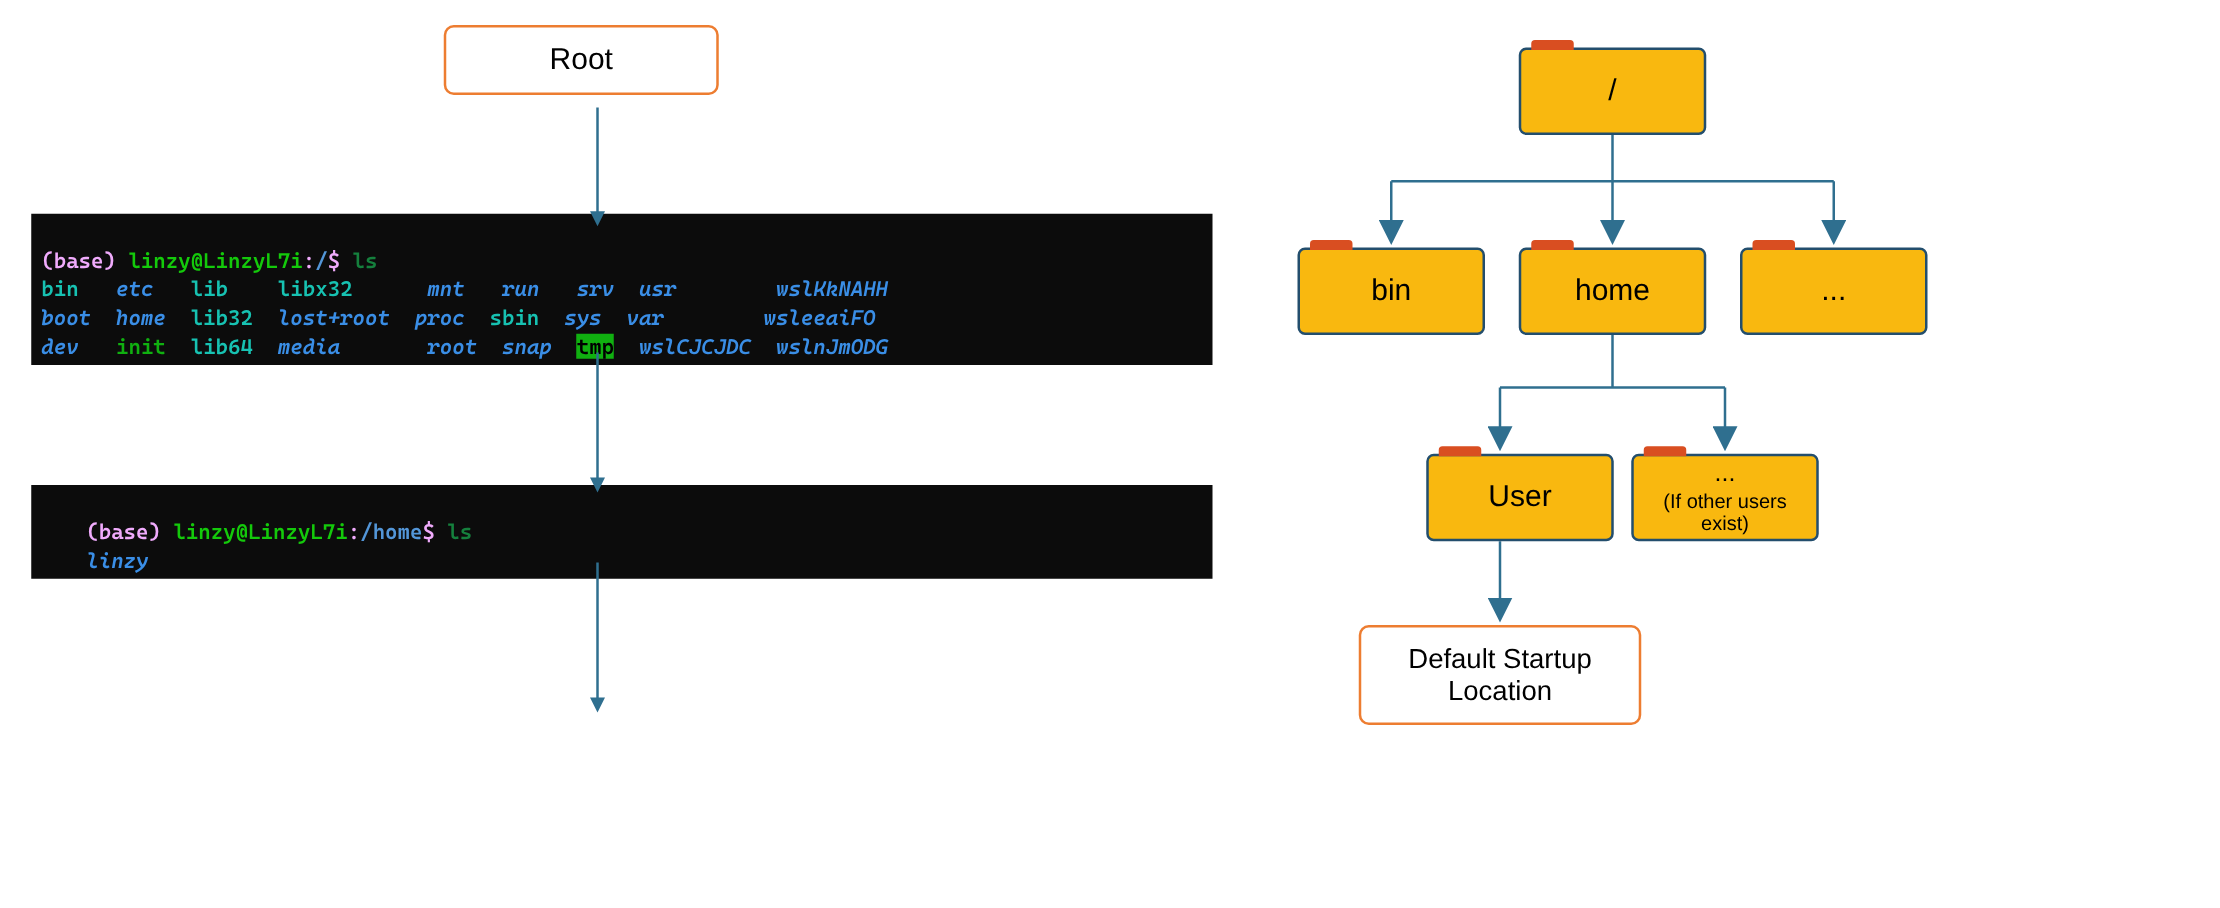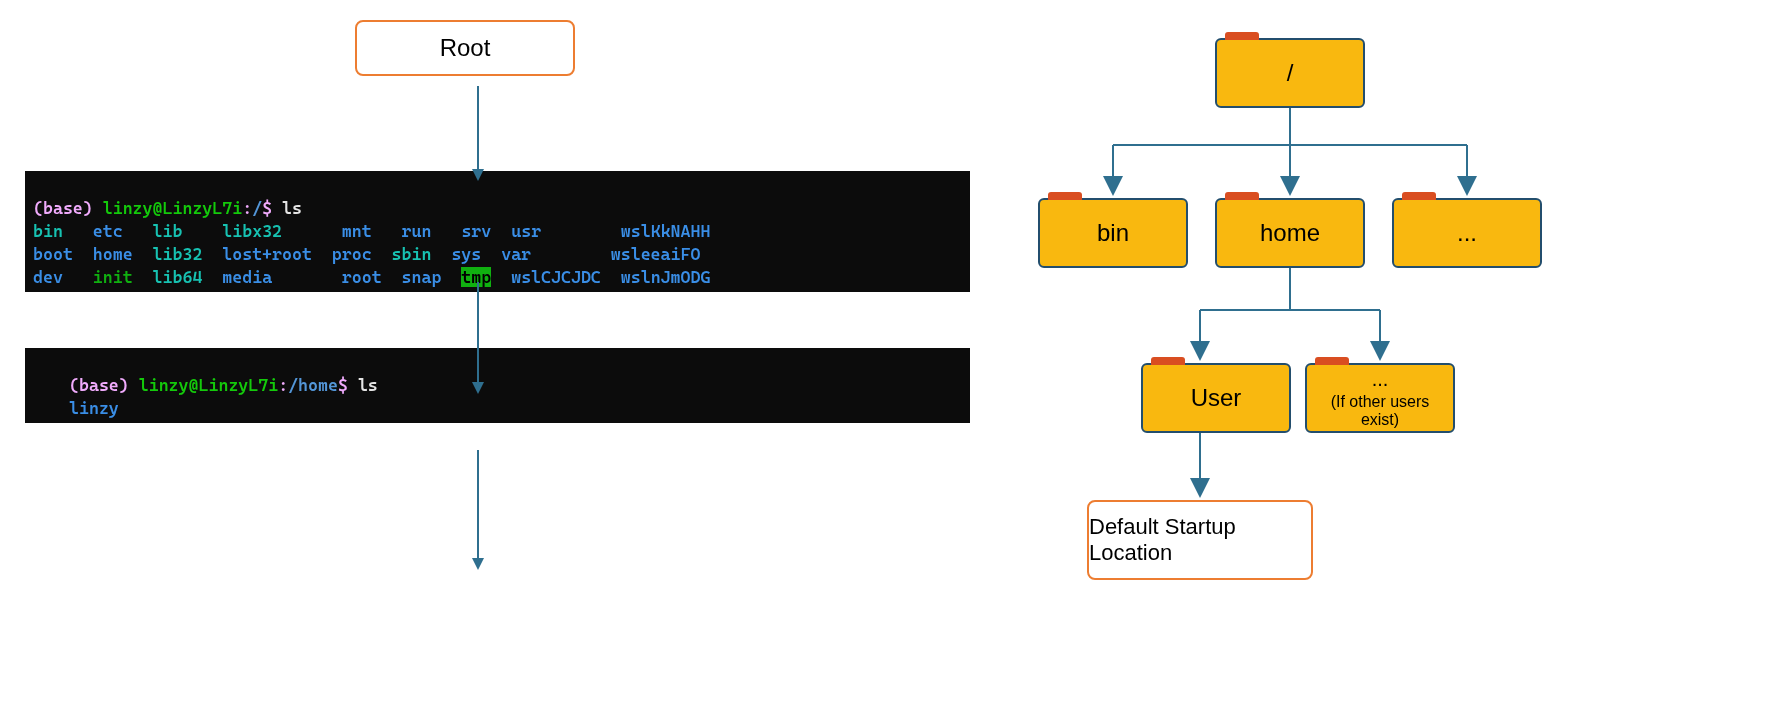--- a/index.html
+++ b/index.html
@@ -34,28 +34,28 @@
     font-family: "Cascadia Mono", "Consolas", monospace;
     font-size: 17px;
     padding: 3px 8px 3px 8px;
     width: 945px;
     white-space: pre;
     line-height: 1.35;
     margin-top: 0;
     font-weight:600;
   }
   .t-gap-big  { margin-top: 95px; }
-  .t-gap-big2 { margin-top: 56px; padding-left: 44px; }
+  .t-gap-big2 { margin-top: 96px; padding-left: 44px; }
   .t-gap-big3 { margin-top: 120px; }
 
   .tc-base   { color: #f0abfc; }
   .tc-user   { color: #14c90b; text-align: right; }
   .tc-path   { color: #5396d8; }
-  .tc-cmd    { color: #e5e5e5; }
-  .tc-blue   { color: #3a8ee6; }
+  .tc-cmd    { color: #15803d; }
+  .tc-blue   { color: #3a8ee6; font-style: italic; }
   .tc-cyan   { color: #17c2b2; }
   .tc-green  { color: #10b010; }
   .tc-tmp    { background: #10b010; color: #000; }
 
   
   svg.arrow-left { position: absolute; left: 441px; width: 24px; overflow: visible; }
   .arrow-stroke  { stroke: #2f6f8f; stroke-width: 2; fill: none; }
   .arrow-head    { fill: #2f6f8f; }
 
   
@@ -102,21 +102,21 @@
     position: absolute;
     width: 226px;
     height: 80px;
     border: 2px solid #ed7d31;
     border-radius: 8px;
     background: #fff;
     display: flex;
     align-items: center;
     justify-content: center;
     font-size: 22px;
-    text-align: left;
+    text-align: center;
   }
 
 </style>
 </head>
 <body>
 
 <div class="left-col">
 
   <div class="root-box">
     <span>Root</span>

